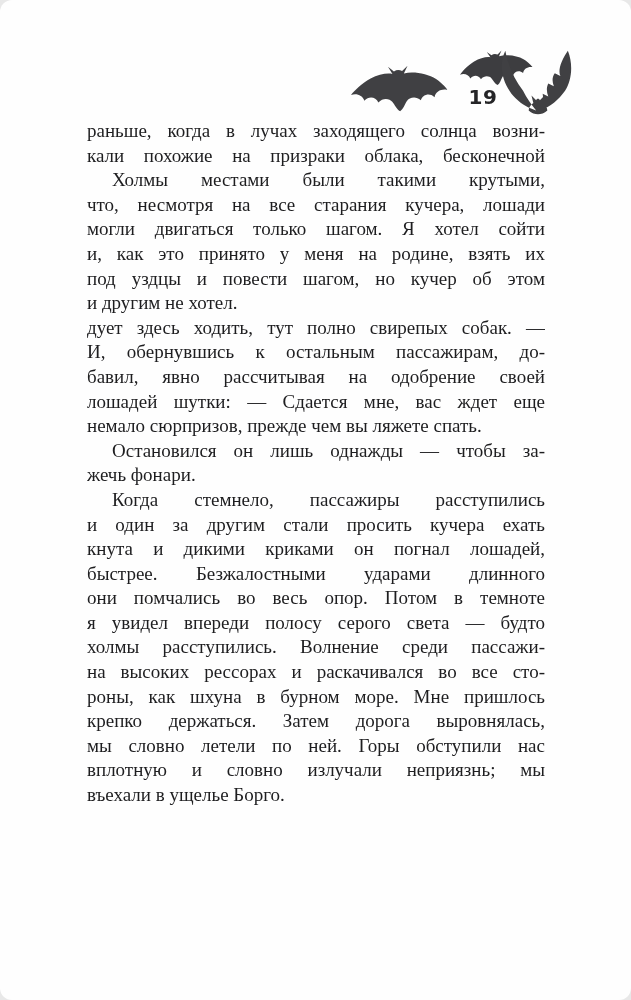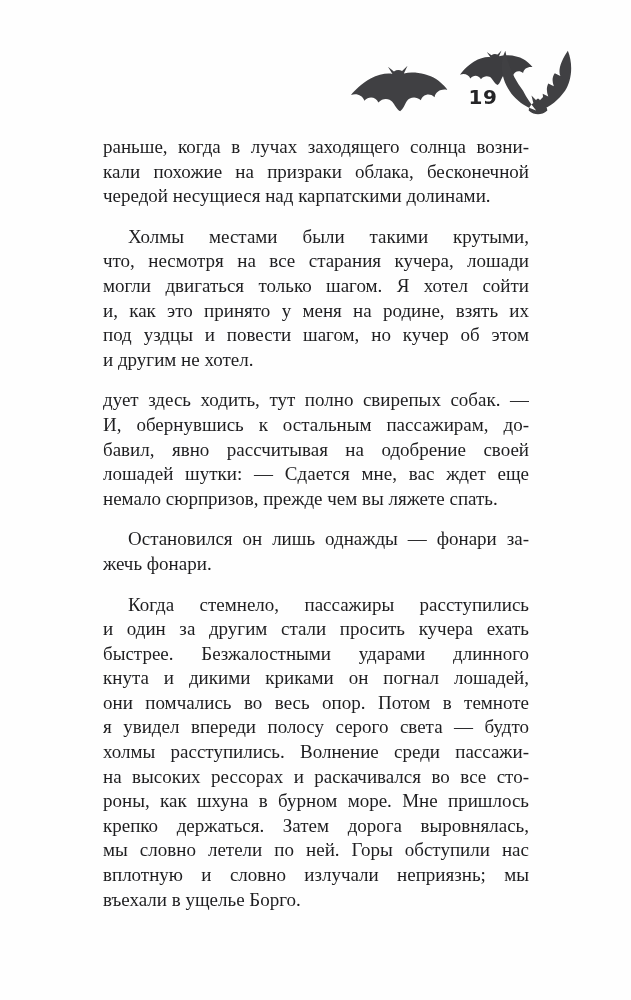--- a/index.html
+++ b/index.html
@@ -8,20 +8,21 @@
     background: #e8e8e8;
   }
   .book-page {
     position: relative;
     width: 631px;
     height: 1000px;
     margin: 0 auto;
     background: #fefefe;
     overflow: hidden;
     font-family: "Liberation Serif", "DejaVu Serif", serif;
+    border-radius: 12px;
   }
   
   .bat {
     position: absolute;
   }
   .bat svg { display: block; }
   .bat-1 { left: 350px; top: 52px; width: 98px; height: 76px; transform: rotate(-3deg); }
   .bat-2 { left: 459px; top: 46px; width: 74px; height: 46px; transform: rotate(-6deg); }
   .bat-3 { left: 496px; top: 46px; width: 84px; height: 86px; }
   .page-number {
@@ -39,21 +40,21 @@
   
   .text-block {
     position: absolute;
     left: 87px;
     top: 119px;
     width: 458px;
     font-size: 19px;
     line-height: 24.6px;
     color: #1e1e20;
   }
-  .para { margin: 16px; }
+  .para { margin: 0; }
   .line {
     text-align: justify;
     text-align-last: justify;
     height: 24.6px;
     overflow: hidden;
   }
   .line.last {
     text-align-last: left;
   }
   .para.indent .line.first {
@@ -100,46 +101,45 @@
       <use href="#bat-dive" fill="#404043"></use>
     </svg>
   </div>
 
   <div class="page-number">19</div>
 
   <div class="text-block">
       <div class="para">
         <div class="line first">раньше, когда в лучах заходящего солнца возни-</div>
         <div class="line">кали похожие на призраки облака, бесконечной</div>
-        <div class="line last">чередой несущиеся над карпатскими долинами.</div>
       </div>
       <div class="para indent">
         <div class="line first">Холмы местами были такими крутыми,</div>
         <div class="line">что, несмотря на все старания кучера, лошади</div>
         <div class="line">могли двигаться только шагом. Я хотел сойти</div>
         <div class="line">и, как это принято у меня на родине, взять их</div>
         <div class="line">под уздцы и повести шагом, но кучер об этом</div>
         <div class="line last">и другим не хотел.</div>
       </div>
       <div class="para indent">
         <div class="line">дует здесь ходить, тут полно свирепых собак. —</div>
         <div class="line">И, обернувшись к остальным пассажирам, до-</div>
         <div class="line">бавил, явно рассчитывая на одобрение своей</div>
         <div class="line">лошадей шутки: — Сдается мне, вас ждет еще</div>
         <div class="line last">немало сюрпризов, прежде чем вы ляжете спать.</div>
       </div>
       <div class="para indent">
-        <div class="line first">Остановился он лишь однажды — фонари за-</div>
+        <div class="line first">Остановился он лишь однажды — чтобы за-</div>
         <div class="line last">жечь фонари.</div>
       </div>
       <div class="para indent">
         <div class="line first">Когда стемнело, пассажиры расступились</div>
         <div class="line">и один за другим стали просить кучера ехать</div>
+        <div class="line">кнута и дикими криками он погнал лошадей,</div>
         <div class="line">быстрее. Безжалостными ударами длинного</div>
-        <div class="line">кнута и дикими криками он погнал лошадей,</div>
         <div class="line">они помчались во весь опор. Потом в темноте</div>
         <div class="line">я увидел впереди полосу серого света — будто</div>
         <div class="line">холмы расступились. Волнение среди пассажи-</div>
         <div class="line">на высоких рессорах и раскачивался во все сто-</div>
         <div class="line">роны, как шхуна в бурном море. Мне пришлось</div>
         <div class="line">крепко держаться. Затем дорога выровнялась,</div>
         <div class="line">мы словно летели по ней. Горы обступили нас</div>
         <div class="line">вплотную и словно излучали неприязнь; мы</div>
         <div class="line last">въехали в ущелье Борго.</div>
       </div>

